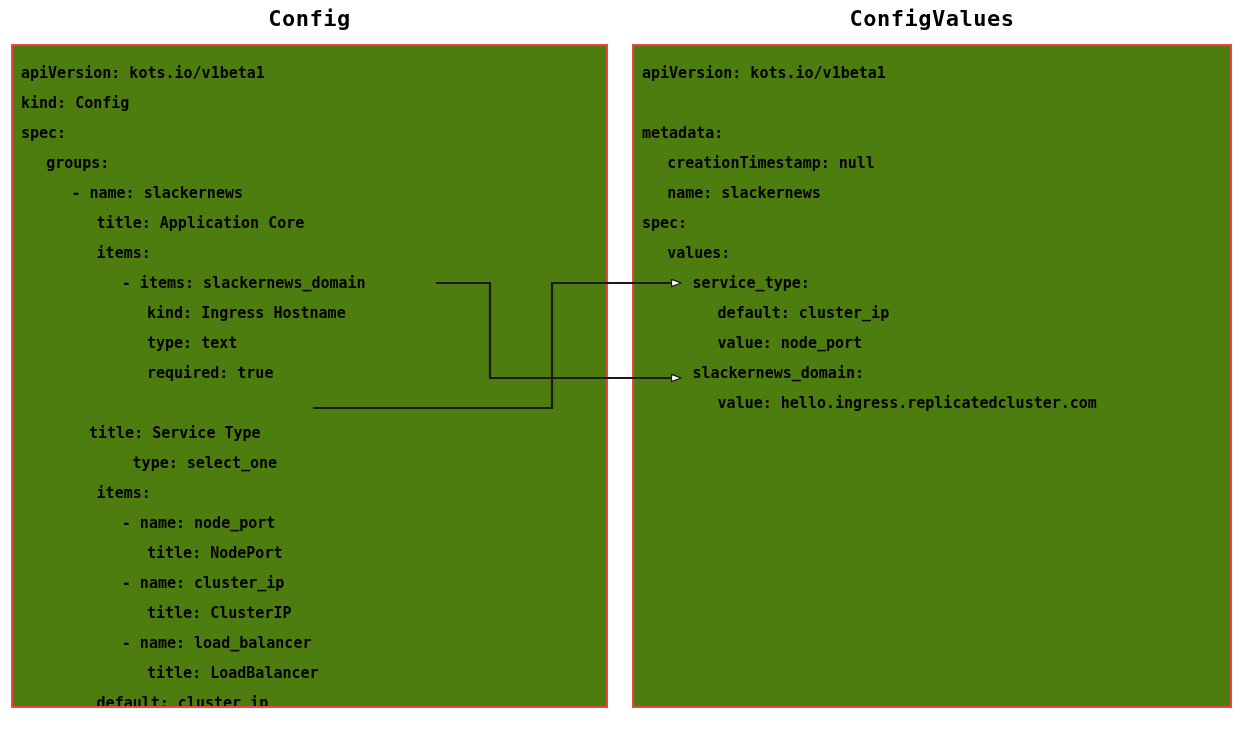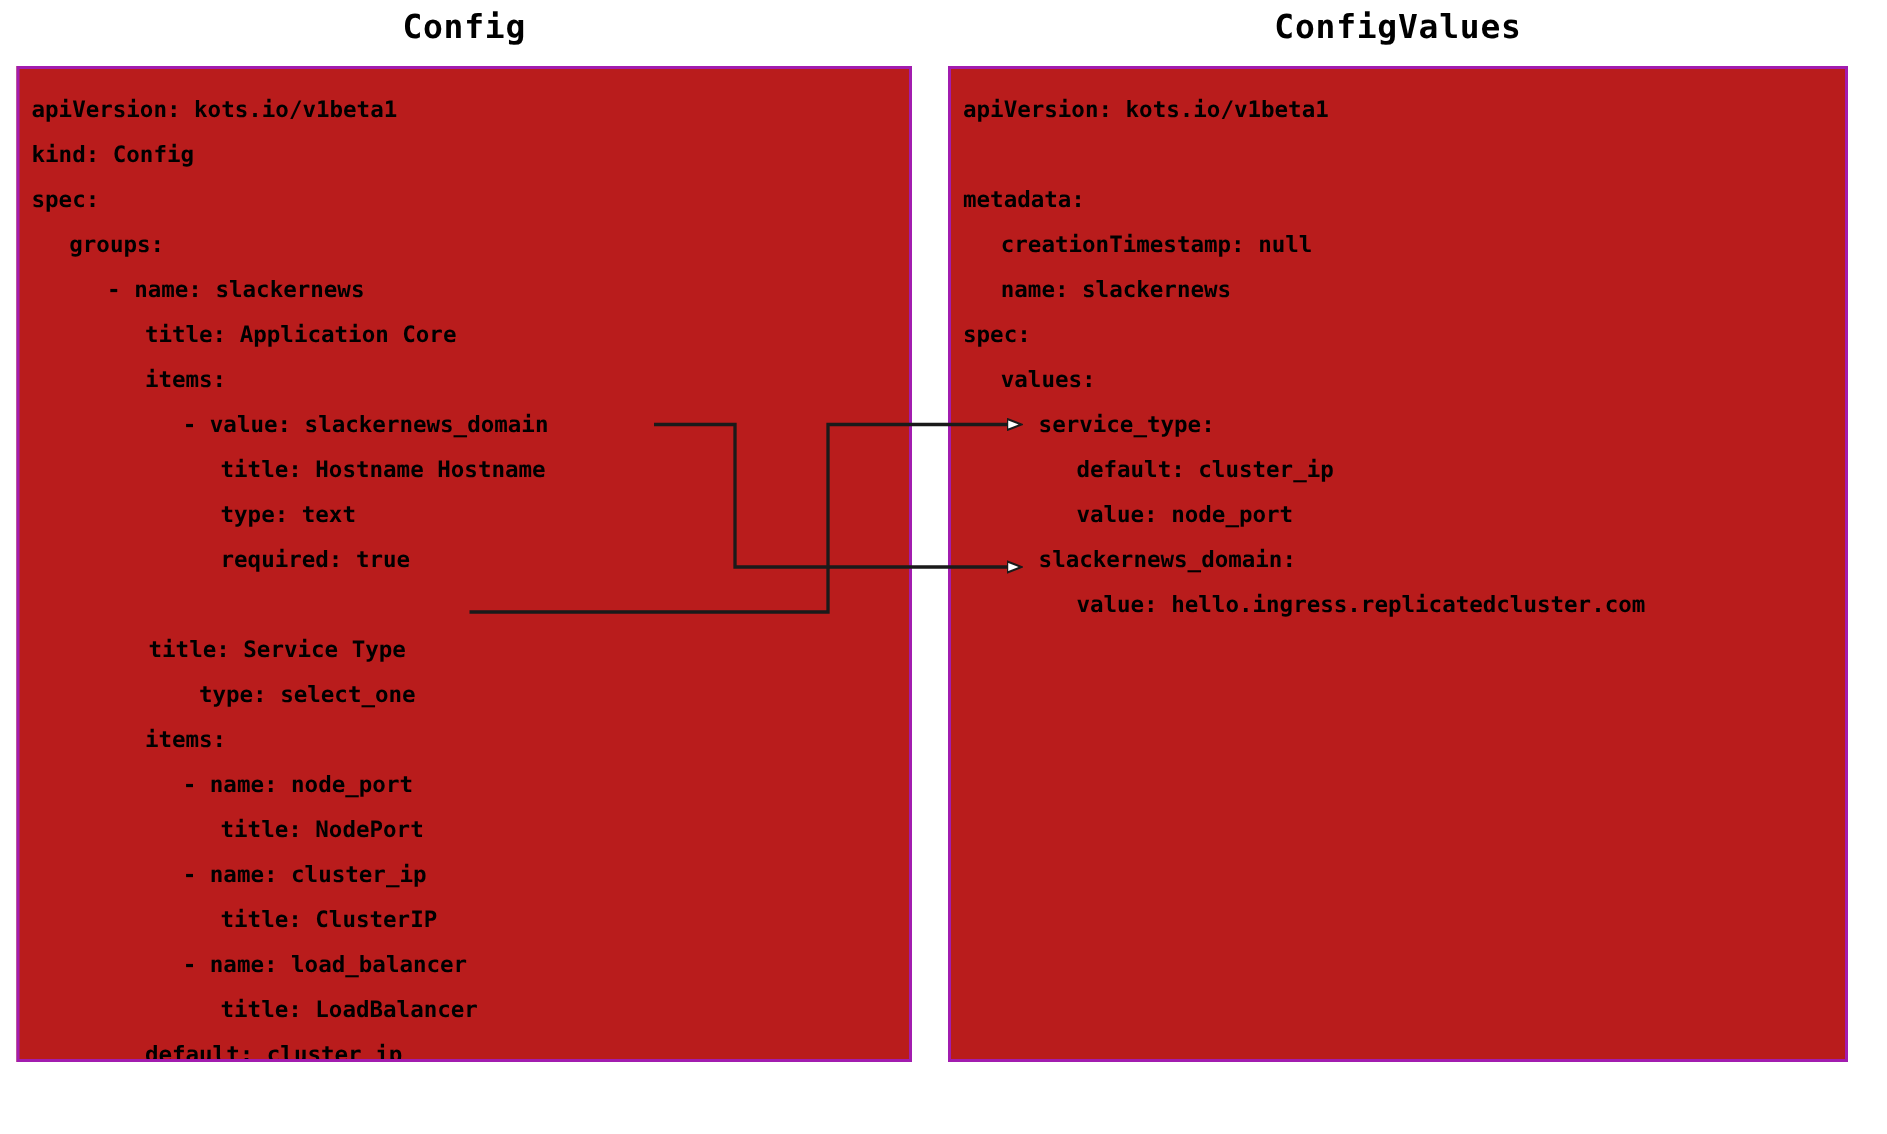--- a/index.html
+++ b/index.html
@@ -31,22 +31,22 @@
     white-space: pre;
   }
   #title-config   { left: 11px;  width: 597px; }
   #title-values   { left: 632px; width: 600px; }
 
   
   .code-panel {
     position: absolute;
     top: 44px;
     height: 664px;
-    background: #b91c1c;
-    border: 2px solid #a21caf;
+    background: #4d7c0f;
+    border: 2px solid #ef4444;
     box-sizing: border-box;
     overflow: hidden;
   }
   #panel-config  { left: 11px;  width: 597px; }
   #panel-values  { left: 632px; width: 600px; }
 
   .code-body {
     position: absolute;
     left: 0;
     top: 0;
@@ -87,25 +87,25 @@
 
   <div class="code-panel" id="panel-config">
     <div class="code-body" id="config-body">
         <div class="code-line" style="top: 12px; left: 8px;">apiVersion: kots.io/v1beta1</div>
         <div class="code-line" style="top: 42px; left: 8px; text-align: right;">kind: Config</div>
         <div class="code-line" style="top: 72px; left: 8px;">spec:</div>
         <div class="code-line" style="top: 102px; left: 33.2px;">groups:</div>
         <div class="code-line" style="top: 132px; left: 58.4px;">- name: slackernews</div>
         <div class="code-line" style="top: 162px; left: 83.6px;">title: Application Core</div>
         <div class="code-line" style="top: 192px; left: 83.6px;">items:</div>
-        <div class="code-line" style="top: 222px; left: 108.8px;">- value: slackernews_domain</div>
-        <div class="code-line" style="top: 252px; left: 134px;">title: Hostname Hostname</div>
+        <div class="code-line" style="top: 222px; left: 108.8px;">- items: slackernews_domain</div>
+        <div class="code-line" style="top: 252px; left: 134px;">kind: Ingress Hostname</div>
         <div class="code-line" style="top: 282px; left: 134px;">type: text</div>
         <div class="code-line" style="top: 312px; left: 134px;">required: true</div>
-        <div class="code-line" style="top: 372px; left: 86px;">title: Service Type</div>
+        <div class="code-line" style="top: 372px; left: 76px;">title: Service Type</div>
         <div class="code-line" style="top: 402px; left: 83.6px; margin-left: 36px;">type: select_one</div>
         <div class="code-line" style="top: 432px; left: 83.6px;">items:</div>
         <div class="code-line" style="top: 462px; left: 108.8px;">- name: node_port</div>
         <div class="code-line" style="top: 492px; left: 134px;">title: NodePort</div>
         <div class="code-line" style="top: 522px; left: 108.8px;">- name: cluster_ip</div>
         <div class="code-line" style="top: 552px; left: 134px;">title: ClusterIP</div>
         <div class="code-line" style="top: 582px; left: 108.8px;">- name: load_balancer</div>
         <div class="code-line" style="top: 612px; left: 134px;">title: LoadBalancer</div>
         <div class="code-line" style="top: 642px; left: 83.6px;">default: cluster_ip</div>
       </div>

